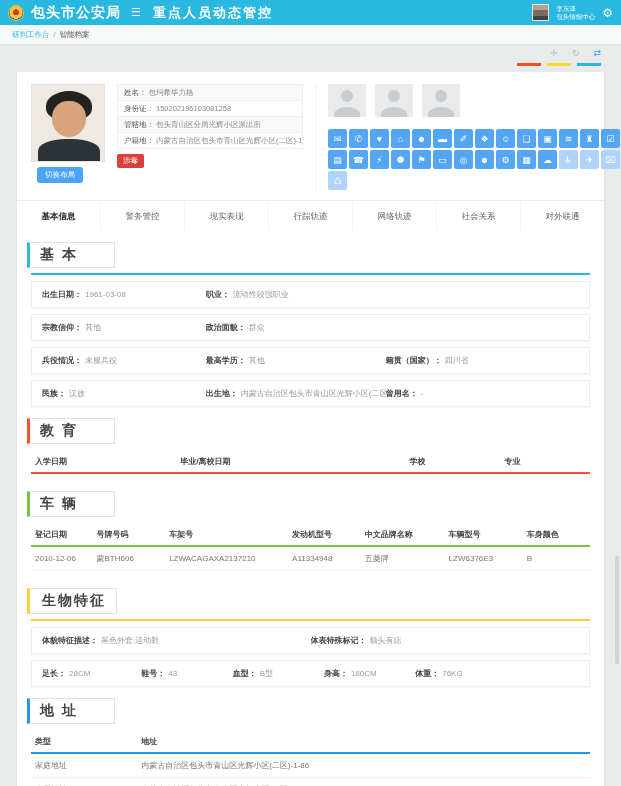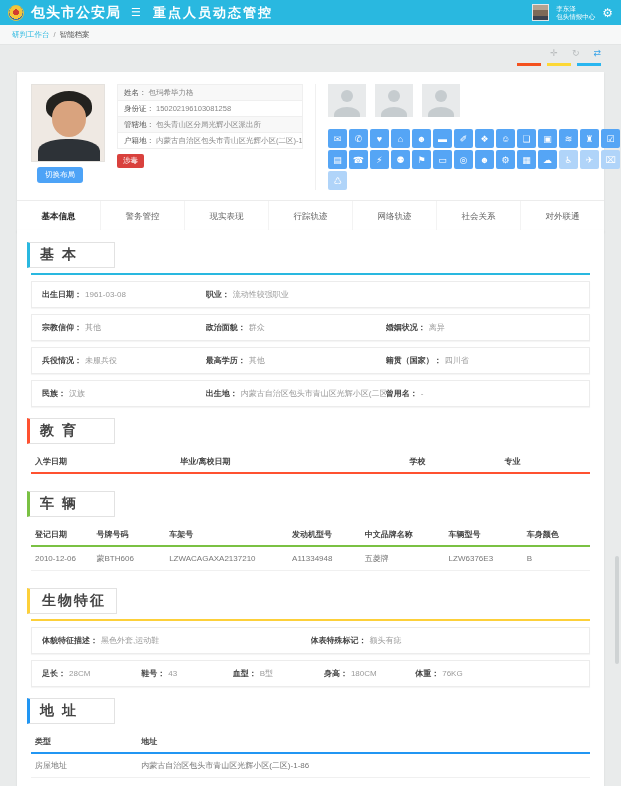--- a/index.html
+++ b/index.html
@@ -241,21 +241,20 @@
   <div class="section">
     <div class="sec-head a-basic">基 本</div>
     <div class="rows-wrap t-basic">
       <div class="f-row g3">
         <div class="cell"><span class="lb">出生日期：</span><span class="vl">1961-03-08</span></div>
         <div class="cell"><span class="lb">职业：</span><span class="vl">流动性较强职业</span></div>
       </div>
       <div class="f-row g3">
         <div class="cell"><span class="lb">宗教信仰：</span><span class="vl">其他</span></div>
         <div class="cell"><span class="lb">政治面貌：</span><span class="vl">群众</span></div>
-        <div class="cell"><span class="lb">婚姻状况：</span><span class="vl">离异</span></div>
       </div>
       <div class="f-row g3">
         <div class="cell"><span class="lb">兵役情况：</span><span class="vl">未服兵役</span></div>
         <div class="cell"><span class="lb">最高学历：</span><span class="vl">其他</span></div>
         <div class="cell"><span class="lb">籍贯（国家）：</span><span class="vl">四川省</span></div>
       </div>
       <div class="f-row g3">
         <div class="cell"><span class="lb">民族：</span><span class="vl">汉族</span></div>
         <div class="cell"><span class="lb">出生地：</span><span class="vl">内蒙古自治区包头市青山区光辉小区(二区)-1-86</span></div>
         <div class="cell"><span class="lb">曾用名：</span><span class="vl">-</span></div>
@@ -345,20 +344,24 @@
           <col style="width:81%">
         </colgroup>
       <thead>
           <tr>
         <th>类型</th>
         <th>地址</th>
       </tr>
         </thead>
       <tbody>
         <tr>
+          <td>家庭地址</td>
+          <td>内蒙古自治区包头市青山区光辉小区(二区)-1-86</td>
+        </tr>
+        <tr>
           <td>房屋地址</td>
           <td>内蒙古自治区包头市青山区光辉小区(二区)-1-86</td>
         </tr>
 
       </tbody>
     </table>
   </div>
 </div>
 
 <div class="scroll-thumb"></div>

